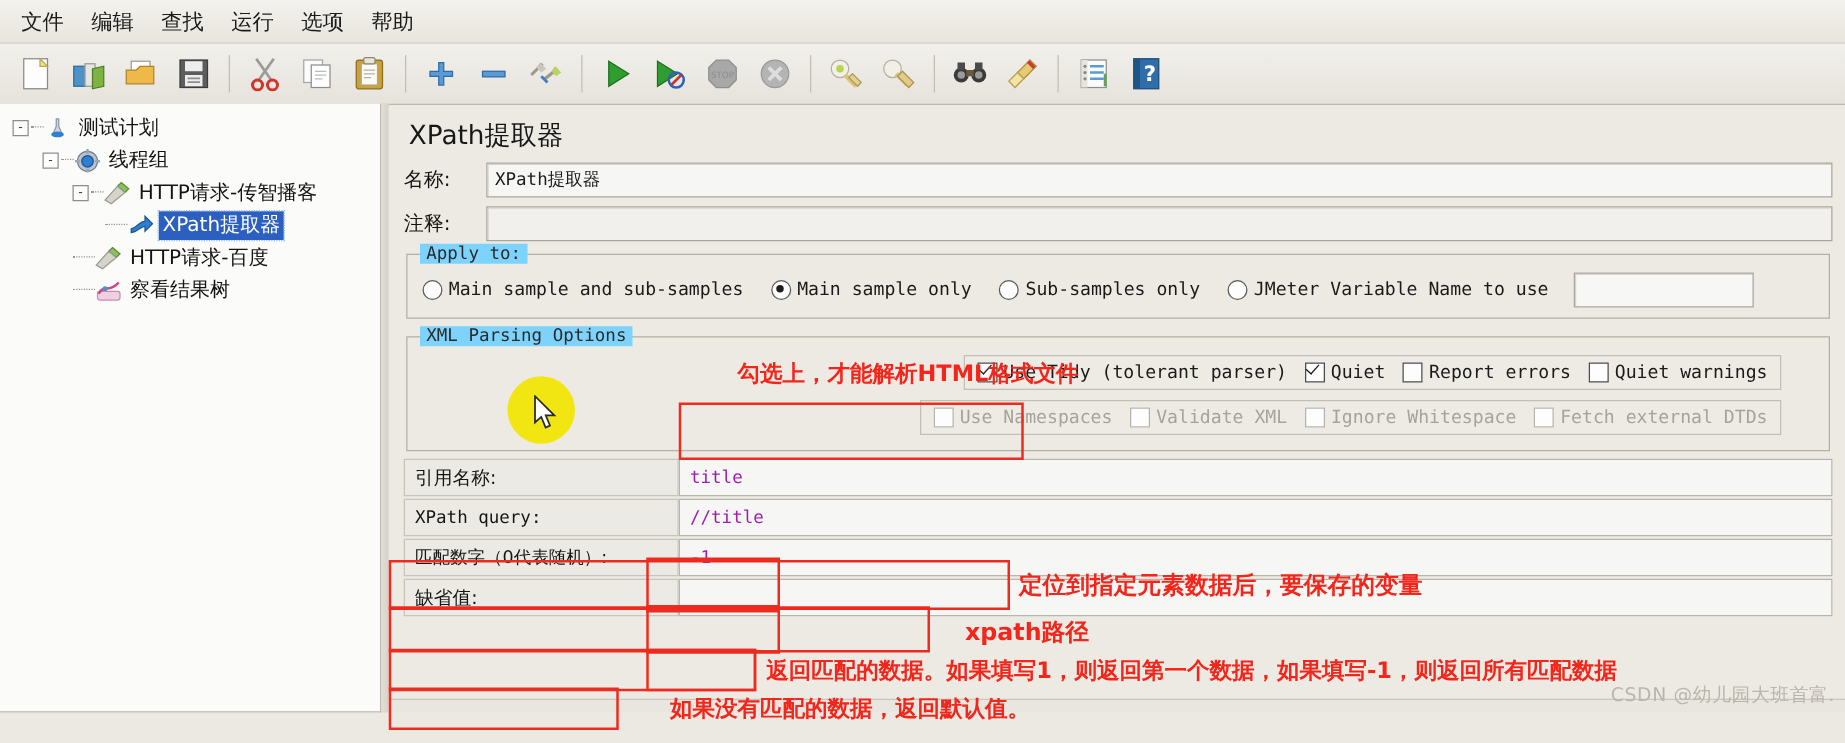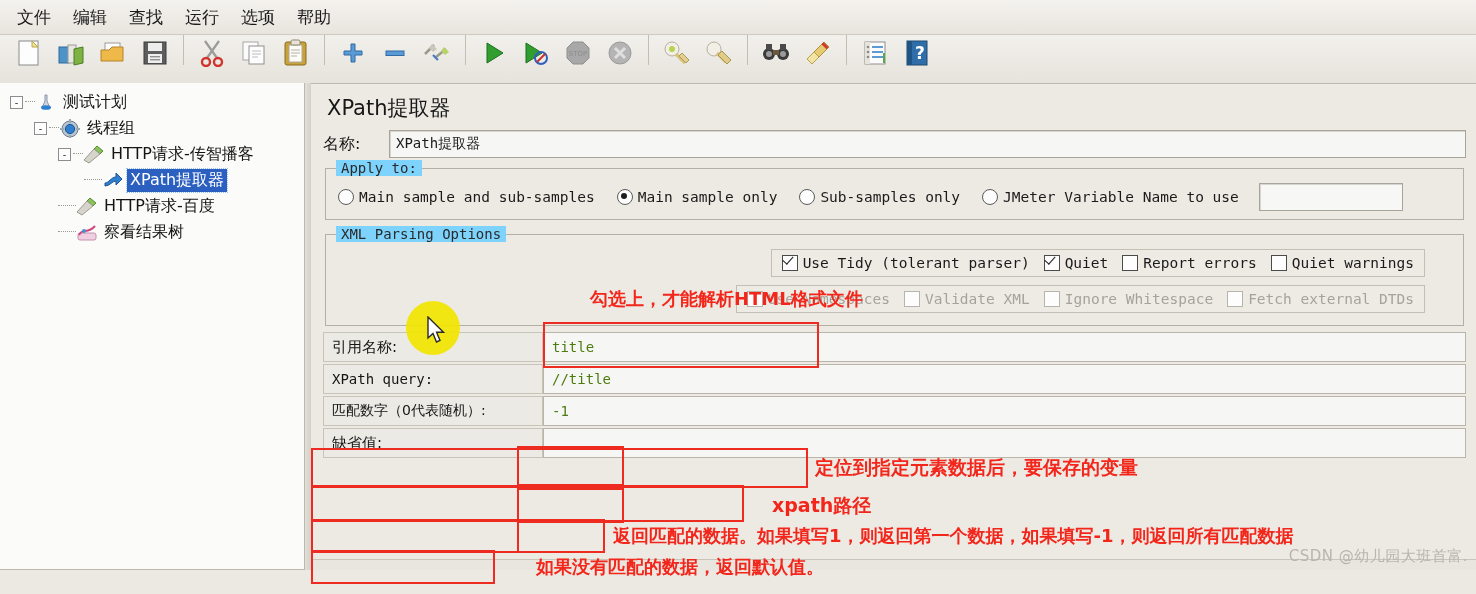--- a/index.html
+++ b/index.html
@@ -21,21 +21,21 @@
   .menubar .mi{
     padding:3px 9px;font-size:17px;color:#1b1b1b;
     font-family:"DejaVu Sans","Liberation Sans",sans-serif;
     cursor:default;border-radius:2px;
   }
 
   
   .toolbar{
     height:48px;background:linear-gradient(#f2f0ec,#e6e3dc);
     border-bottom:1px solid #c8c3b8;
-    display:flex;padding:0 8px;position:relative;
+    display:flex;align-items:center;padding:0 8px;position:relative;
   }
   .tbtn{
     width:34px;height:34px;margin:0 3px;display:flex;align-items:center;justify-content:center;
     border:1px solid transparent;border-radius:3px;position:relative;
   }
   .tsep{width:1px;height:30px;background:#c3bdb2;margin:0 7px;}
   .tb-right{margin-left:auto;display:flex;align-items:center;gap:10px;padding-right:6px;}
   .timerbox{
     border:1px solid #8e8e8e;background:#f7f7f5;
     font-family:"DejaVu Sans Mono","Liberation Mono",monospace;
@@ -137,21 +137,21 @@
   .frow{display:flex;align-items:stretch;height:30px;margin-bottom:2px;}
   .flabel{
     width:210px;background:#eceae4;border:1px solid #c8c4ba;
     display:flex;align-items:center;padding-left:8px;
     font-size:15px;color:#151515;font-family:"DejaVu Sans","Liberation Sans",sans-serif;
   }
   .flabel.mono{font-family:"DejaVu Sans Mono","Liberation Mono",monospace;font-size:14px;}
   .finput{
     flex:1;background:#f6f6f4;border:1px solid #b9b5ab;
     display:flex;align-items:center;padding-left:8px;
-    font-family:"DejaVu Sans Mono","Liberation Mono",monospace;font-size:14px;color:#4d7c0f;
+    font-family:"DejaVu Sans Mono","Liberation Mono",monospace;font-size:14px;color:#a21caf;
   }
 
   
   .redbox{position:absolute;border:2.5px solid #ee2b20;pointer-events:none;}
   .redtext{
     position:absolute;color:#f3261c;font-weight:bold;
     font-family:"DejaVu Sans","Liberation Sans",sans-serif;
     white-space:nowrap;pointer-events:none;
   }
   .cursorhl{
@@ -443,20 +443,24 @@
 
     <div class="panel">
 
       <div class="panel-title">XPath提取器</div>
 
       <div class="row">
         <div class="rowlabel">名称:</div>
         <div class="txtfield">XPath提取器</div>
       </div>
 
+      <div class="row">
+        <div class="rowlabel">注释:</div>
+        <div class="txtfield blank"></div>
+      </div>
 
       <div class="group" style="margin-top:10px;">
         <span class="gtitle">Apply to:</span>
         <div class="optrow">
           <label class="radio">
             <span class="rdot"></span>
             <span>Main sample and sub-samples</span>
           </label>
           <label class="radio" style="margin-left:14px;">
             <span class="rdot on"></span>

